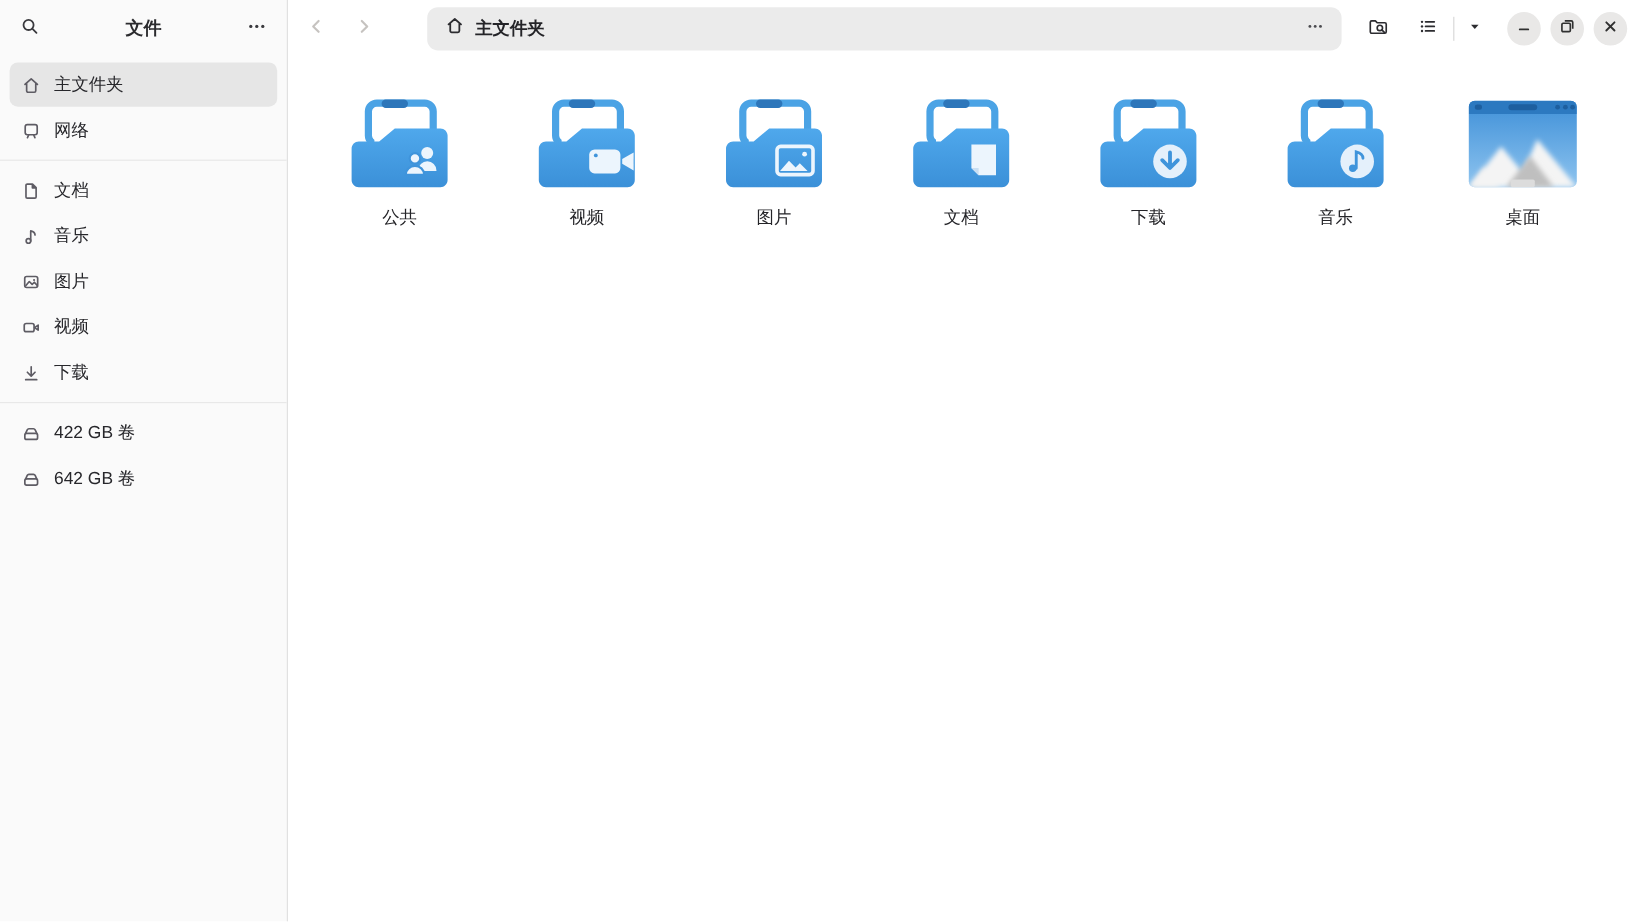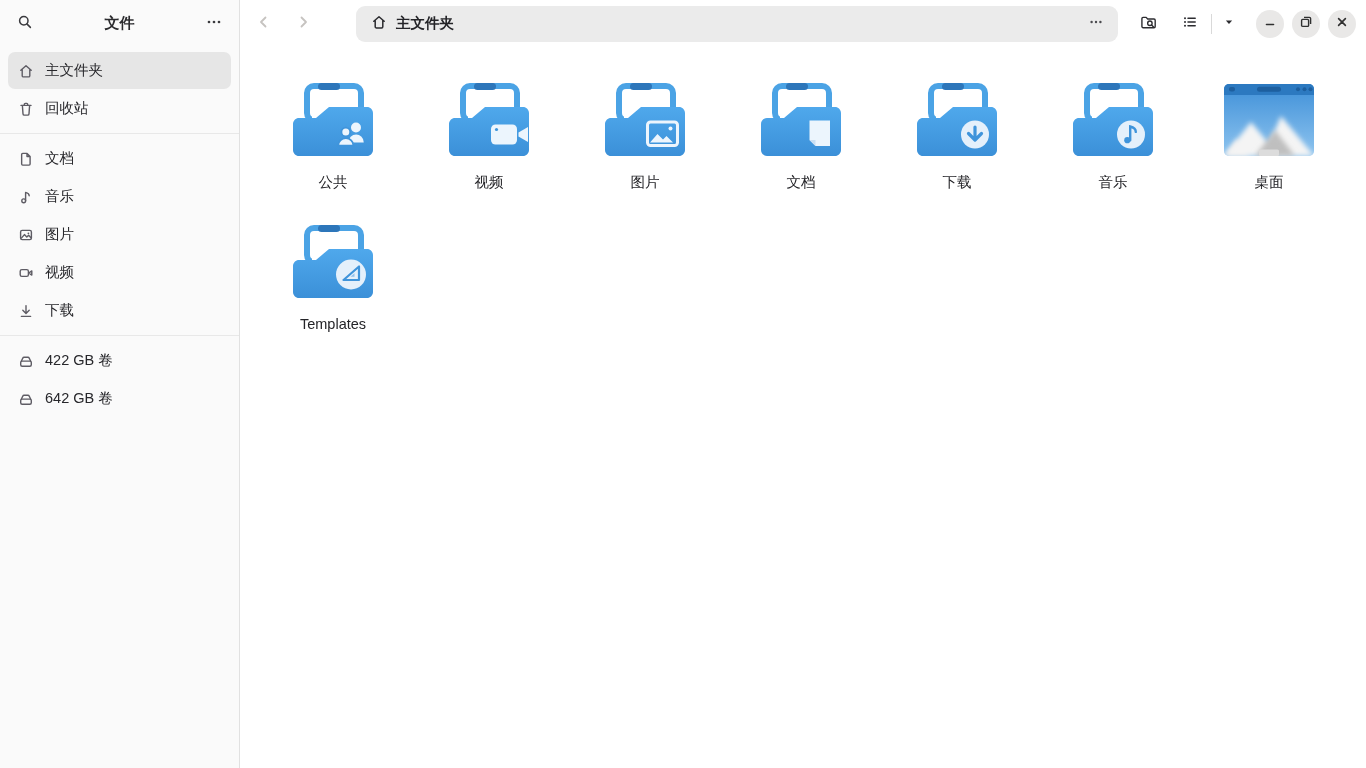--- a/index.html
+++ b/index.html
@@ -70,24 +70,25 @@
           <span class="sb-ic">
             <svg width="16" height="16" viewBox="0 0 16 16" fill="none" stroke="#5e5c64" stroke-width="1.4" stroke-linecap="round" stroke-linejoin="round">
               <path d="M2.8 7.3L8 2.8l5.2 4.5M4.2 6.5v6.2a1.2 1.2 0 0 0 1.2 1.2h5.2a1.2 1.2 0 0 0 1.2-1.2V6.5"></path>
             </svg>
           </span>
           <span>主文件夹</span>
         </div>
         <div class="sb-row">
           <span class="sb-ic">
             <svg width="16" height="16" viewBox="0 0 16 16" fill="none" stroke="#5e5c64" stroke-width="1.4" stroke-linecap="round" stroke-linejoin="round">
-              <path d="M3 4.4h10M6.3 4.2v-.9c0-.5.4-.9.9-.9h1.6c.5 0 .9.4.9.9v.9M4.4 4.6l.6 8.3c.05.7.6 1.2 1.3 1.2h3.4c.7 0 1.25-.5 1.3-1.2l.6-8.3"></path>
-            </svg>
-          </span>
-          <span>回收站</span>
+              <rect x="3" y="2.9" width="10" height="8.4" rx="1.8"></rect>
+              <path d="M5.9 11.5l-1 2.2M10.1 11.5l1 2.2"></path>
+            </svg>
+          </span>
+          <span>网络</span>
         </div>
         <div class="sb-sep"></div>
         <div class="sb-row">
           <span class="sb-ic">
             <svg width="16" height="16" viewBox="0 0 16 16" fill="none" stroke="#5e5c64" stroke-width="1.4" stroke-linecap="round" stroke-linejoin="round">
               <path d="M4.7 2.4h4.4l3 3v7.7c0 .6-.47 1.05-1.05 1.05H4.7c-.58 0-1.05-.45-1.05-1.05V3.45c0-.6.47-1.05 1.05-1.05zM9 2.6v2.9h3"></path>
             </svg>
           </span>
           <span>文档</span>
         </div>
@@ -384,34 +385,16 @@
                     <rect x="36" y="4.8" width="24" height="5" rx="2.5"></rect>
                     <circle cx="77" cy="7.3" r="2"></circle>
                     <circle cx="83.5" cy="7.3" r="2"></circle>
                     <circle cx="89.5" cy="7.3" r="2"></circle>
                   </g>
         <rect x="38" y="67.5" width="20" height="6.5" rx="1.5" fill="#dcdcdc"></rect>
       </g>
     </svg></div>
             <div class="flabel">桌面</div>
           </div>
-          <div class="file">
-            <div class="ficon"><svg width="96" height="78" viewBox="0 0 96 78">
-    <defs>
-                  <linearGradient id="fg7" x1="0" y1="0" x2="0" y2="1">
-                    <stop offset="0" stop-color="#4fa8ec"></stop>
-                    <stop offset="1" stop-color="#3b90d8"></stop>
-                  </linearGradient>
-                </defs>
-    <rect x="22" y="4" width="54" height="34" rx="7" fill="none" stroke="#4ba3e5" stroke-width="6"></rect>
-    <rect x="33" y="1" width="22" height="7" rx="3.5" fill="#2d76ba"></rect>
-    <path d="M27 12h38a3 3 0 0 1 3 3v30H27z" fill="#ffffff"></path>
-    <path d="M14 36h17l13-11h38c3.3 0 6 2.7 6 6v37c0 3.3-2.7 6-6 6H14c-3.3 0-6-2.7-6-6V42c0-3.3 2.7-6 6-6z" fill="url(#fg7)"></path>
-    <circle cx="66" cy="50.5" r="15" fill="#e4f0fb"></circle>
-                <path d="M58.5 56L74 42.5V56z" fill="none" stroke="#3f94db" stroke-width="2.2" stroke-linejoin="round"></path>
-                <path d="M65.5 52.8l4-3.6v3.6z" fill="#3f94db" opacity=".5"></path>
-  </svg></div>
-            <div class="flabel">Templates</div>
-          </div>
         </div>
     </main>
   </div>
 </div>
 
 </body></html>

